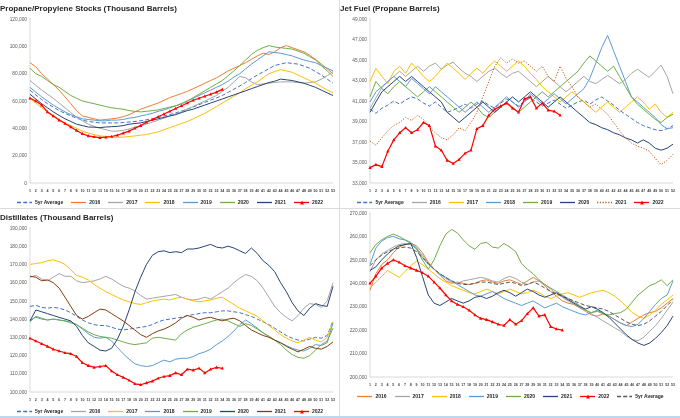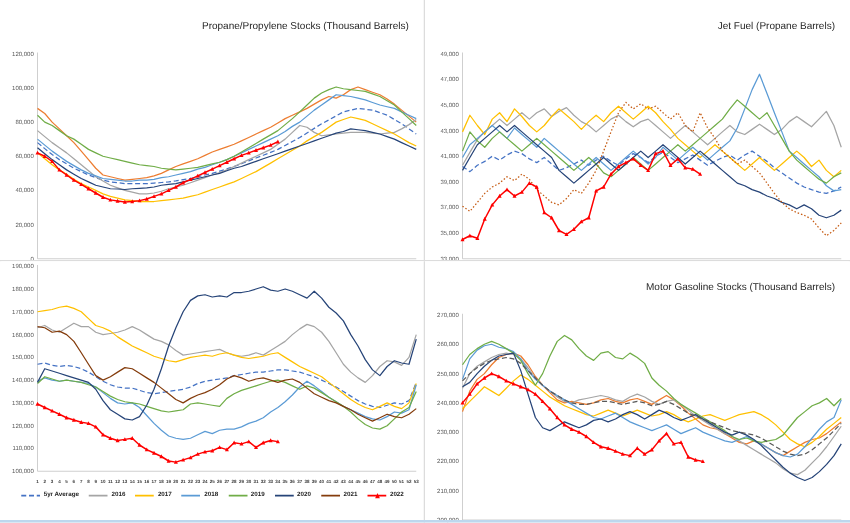--- a/index.html
+++ b/index.html
@@ -2,22 +2,22 @@
 <html><head>
 <meta charset="utf-8">
 <style>
   html,body{margin:0;padding:0;background:#ffffff;}
   body{width:680px;height:418px;overflow:hidden;font-family:"Liberation Sans",sans-serif;}
   .grid{position:relative;display:grid;grid-template-columns:340px 340px;grid-template-rows:209px 209px;
         width:680px;height:418px;background:#fff;box-shadow:inset 0 0 0 1px #e4e4e4;}
   .panel{box-sizing:border-box;position:relative;overflow:hidden;background:#fff;}
   .panel.bR{border-right:1px solid #dcdcdc;}
   .panel.bB{border-bottom:1px solid #dcdcdc;}
-  .chart-title{margin:12px;padding:4px 0 0 0;height:11px;text-align:right;
-               font-size:8px;font-weight:normal;color:#262626;letter-spacing:0;}
+  .chart-title{margin:0;padding:4px 0 0 0;height:11px;text-align:left;
+               font-size:8px;font-weight:bold;color:#262626;letter-spacing:0;}
   svg.plot{display:block;}
   .ytick{font-size:4.8px;fill:#595959;text-anchor:end;font-family:"Liberation Sans",sans-serif;}
   .xtick{font-size:3.6px;fill:#404040;text-anchor:middle;font-weight:bold;font-family:"Liberation Sans",sans-serif;}
   .axis{stroke:#bfbfbf;stroke-width:0.6;}
   .legend{display:flex;justify-content:center;align-items:center;gap:7px;height:12px;
           font-size:5px;font-weight:bold;color:#262626;}
   .lg-item{display:flex;align-items:center;gap:2px;white-space:nowrap;}
   .bottom-strip{position:absolute;left:0;bottom:0;width:680px;height:2px;background:#bdd7ee;}
 </style>
 </head>
@@ -349,20 +349,21 @@
           <svg width="17" height="7" viewBox="0 0 17 7">
             <line x1="1" y1="3.5" x2="16" y2="3.5" stroke="#FF0000" stroke-width="1.3"></line>
             <path d="M9 1.4L10.9 5.6L7.1 5.6Z" fill="#FF0000"></path>
           </svg>
           <span>2022</span>
         </span>
       </div>
   </section>
 
   <section class="panel bR">
+    <h3 class="chart-title">Distillates (Thousand Barrels)</h3>
     <svg class="plot" width="340" height="181" viewBox="0 0 340 181">
         <g>
           <text class="ytick" x="27" y="169.6">100,000</text>
           <text class="ytick" x="27" y="151.4">110,000</text>
           <text class="ytick" x="27" y="133.2">120,000</text>
           <text class="ytick" x="27" y="114.9">130,000</text>
           <text class="ytick" x="27" y="96.7">140,000</text>
           <text class="ytick" x="27" y="78.5">150,000</text>
           <text class="ytick" x="27" y="60.3">160,000</text>
           <text class="ytick" x="27" y="42.0">170,000</text>
@@ -516,21 +517,20 @@
           <svg width="17" height="7" viewBox="0 0 17 7">
             <line x1="1" y1="3.5" x2="16" y2="3.5" stroke="#FF0000" stroke-width="1.3"></line>
             <path d="M9 1.4L10.9 5.6L7.1 5.6Z" fill="#FF0000"></path>
           </svg>
           <span>2022</span>
         </span>
       </div>
   </section>
 
   <section class="panel">
-    <h3 class="chart-title">Motor Gasoline Stocks (Thousand Barrels)</h3>
     <svg class="plot" width="340" height="181" viewBox="0 0 340 181">
         <g>
           <text class="ytick" x="27" y="169.6">200,000</text>
           <text class="ytick" x="27" y="146.2">210,000</text>
           <text class="ytick" x="27" y="122.7">220,000</text>
           <text class="ytick" x="27" y="99.3">230,000</text>
           <text class="ytick" x="27" y="75.9">240,000</text>
           <text class="ytick" x="27" y="52.5">250,000</text>
           <text class="ytick" x="27" y="29.0">260,000</text>
           <text class="ytick" x="27" y="5.6">270,000</text>

